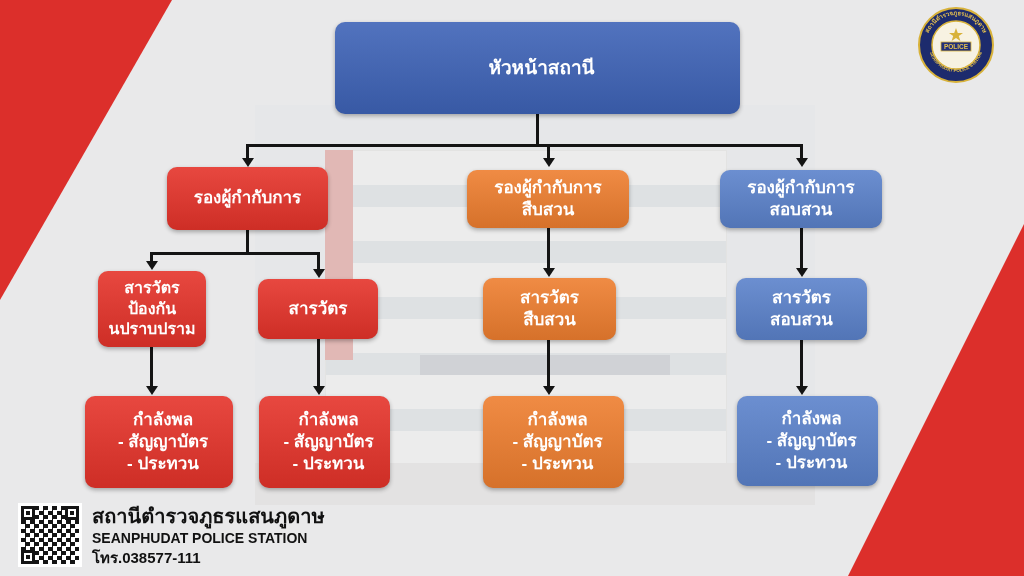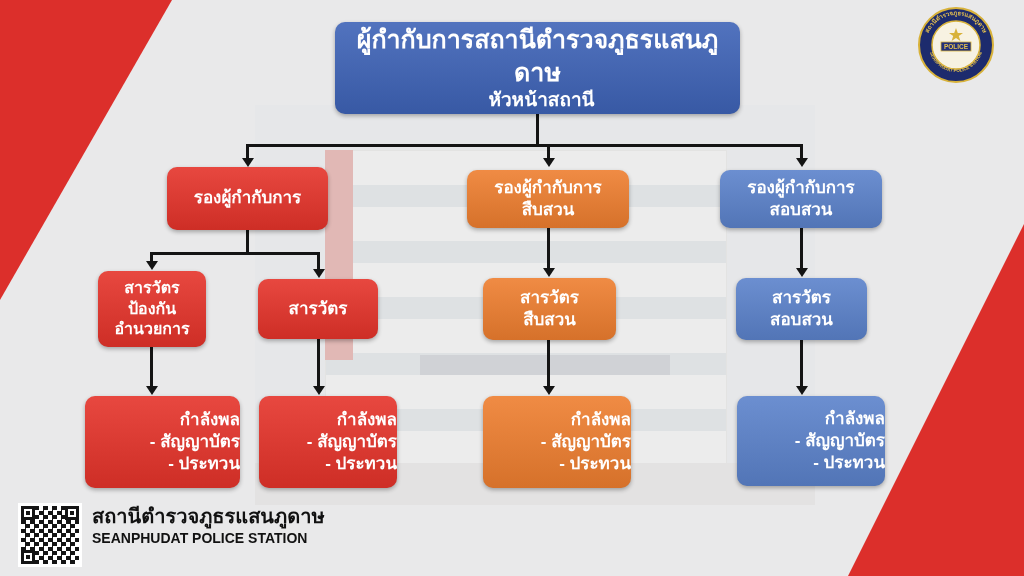--- a/index.html
+++ b/index.html
@@ -27,21 +27,21 @@
     line-height:1.3;box-shadow:0 2px 4px rgba(0,0,0,.3);
     background-image:linear-gradient(rgba(255,255,255,.10),rgba(0,0,0,.10));}
   .red{background-color:#e5332a;}
   .orange{background-color:#ee7e2f;}
   .blue-root{background-color:#3e63b7;}
   .blue{background-color:#5b82cb;}
   .root-l1{font-size:25px;}
   .root-l2{font-size:19px;margin-left:8px;}
   .t17{font-size:17px;}
   .t16{font-size:16px;}
-  .pers{align-items:flex-end;text-align:left;padding-left:15px;font-size:17px;}
+  .pers{align-items:center;text-align:left;padding-left:8px;font-size:17px;}
   
   .vline,.hline{position:absolute;background:#141414;z-index:3;}
   .vline{width:3px;}
   .hline{height:3px;}
   .arrow{position:absolute;width:0;height:0;z-index:3;
     border-left:6px solid transparent;border-right:6px solid transparent;border-top:9px solid #141414;}
   
   .qr{position:absolute;left:18px;top:503px;width:64px;height:64px;background:#fff;padding:3px;z-index:5;box-sizing:border-box;}
   .qr-inner{position:relative;width:100%;height:100%;
     background-image:repeating-conic-gradient(#141414 0% 25%,#fff 0% 50%);
@@ -115,40 +115,39 @@
   <div class="vline" style="left:150px;top:347px;height:40px"></div>
   <div class="arrow" style="left:146px;top:386px"></div>
   <div class="vline" style="left:317px;top:339px;height:48px"></div>
   <div class="arrow" style="left:313px;top:386px"></div>
   <div class="vline" style="left:547px;top:340px;height:47px"></div>
   <div class="arrow" style="left:543px;top:386px"></div>
   <div class="vline" style="left:800px;top:340px;height:47px"></div>
   <div class="arrow" style="left:796px;top:386px"></div>
 
   <div class="box blue-root" style="left:335px;top:22px;width:405px;height:92px">
-    <span class="root-l1">ผู้กำกับการสถานีตำรวจภูธรแสนภูดาษ</span>
     <span class="root-l2">หัวหน้าสถานี</span>
   </div>
 
   <div class="box red t17" style="left:167px;top:167px;width:161px;height:63px">
     <span>รองผู้กำกับการ</span>
   </div>
   <div class="box orange t17" style="left:467px;top:170px;width:162px;height:58px">
     <span>รองผู้กำกับการ</span>
     <span>สืบสวน</span>
   </div>
   <div class="box blue t17" style="left:720px;top:170px;width:162px;height:58px">
     <span>รองผู้กำกับการ</span>
     <span>สอบสวน</span>
   </div>
 
   <div class="box red t16" style="left:98px;top:271px;width:108px;height:76px">
     <span>สารวัตร</span>
     <span>ป้องกัน</span>
-    <span>อำนวยการ</span>
+    <span>นปราบปราม</span>
   </div>
   <div class="box red t17" style="left:258px;top:279px;width:120px;height:60px">
     <span>สารวัตร</span>
   </div>
   <div class="box orange t17" style="left:483px;top:278px;width:133px;height:62px">
     <span>สารวัตร</span>
     <span>สืบสวน</span>
   </div>
   <div class="box blue t17" style="left:736px;top:278px;width:131px;height:62px">
     <span>สารวัตร</span>
@@ -179,15 +178,16 @@
   <div class="qr">
     <div class="qr-inner">
       <div class="finder f-tl"></div>
       <div class="finder f-tr"></div>
       <div class="finder f-bl"></div>
     </div>
   </div>
   <div class="footer-text">
     <div class="footer-th">สถานีตำรวจภูธรแสนภูดาษ</div>
     <div class="footer-en">SEANPHUDAT POLICE STATION</div>
+    <div class="footer-tel">โทร.038577-111</div>
   </div>
 
 </div>
 
 </body></html>

